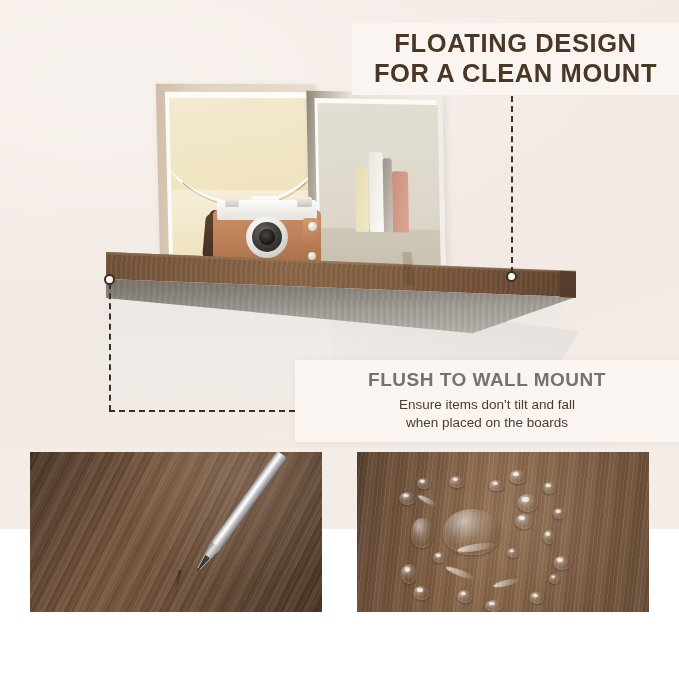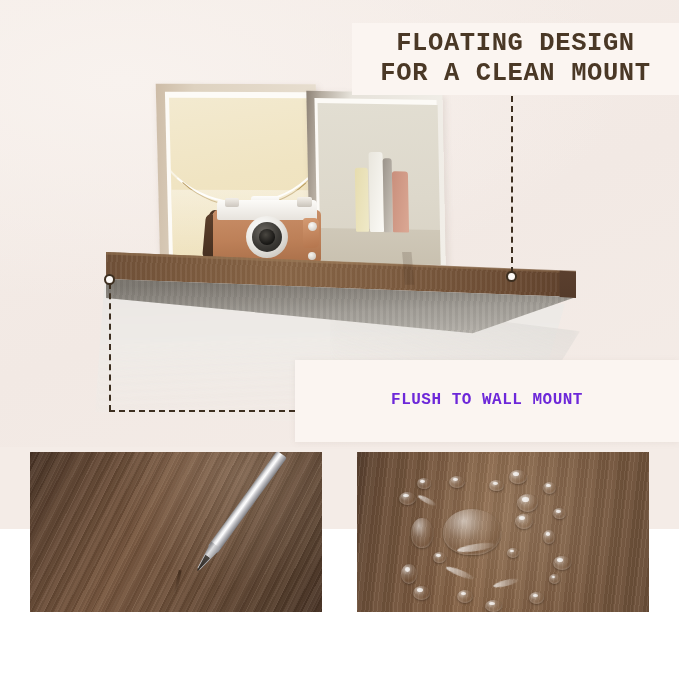--- a/index.html
+++ b/index.html
@@ -5,21 +5,20 @@
   * { box-sizing: border-box; margin: 0; padding: 0; }
   html, body {
     width: 679px; height: 679px;
     font-family: "Liberation Sans", sans-serif;
     overflow: hidden;
   }
   #stage {
     position: relative;
     width: 679px; height: 529px;
     background: #f4ece7;
-    font-family: Liberation Mono, monospace;
   }
 
   
   #scene {
     position: absolute; left: 0; top: 0;
     width: 679px; height: 447px;
     overflow: hidden;
   }
   .wall-grad {
     position: absolute; left: 0; top: 0; width: 100%; height: 100%;
@@ -259,22 +258,22 @@
     font-size: 25.5px; font-weight: 700; letter-spacing: .6px;
     color: #4a3826; line-height: 1.16; white-space: nowrap;
   }
   #callout-bottom {
     left: 295px; top: 360px; width: 384px; height: 82px;
     display: flex; flex-direction: column;
     align-items: center; justify-content: center;
     box-shadow: 0 1px 6px rgba(150,130,115,.10);
   }
   #callout-bottom .title {
-    font-size: 16px; font-weight: 700; letter-spacing: .5px;
-    color: #6d28d9; white-space: nowrap; line-height: 1.2;
+    font-size: 19px; font-weight: 700; letter-spacing: .5px;
+    color: #737373; white-space: nowrap; line-height: 1.2;
   }
   #callout-bottom .sub {
     margin-top: 4px;
     font-size: 13.5px; color: #4d3c2c; text-align: center;
     line-height: 1.35; white-space: nowrap;
   }
 
   
   .panel {
     position: absolute;
@@ -451,20 +450,24 @@
     <div class="dot" id="dot-left"></div>
   </div>
 
   <div class="callout" id="callout-top">
     <div class="l">FLOATING DESIGN</div>
     <div class="l">FOR A CLEAN MOUNT</div>
   </div>
 
   <div class="callout" id="callout-bottom">
     <div class="title">FLUSH TO WALL MOUNT</div>
+    <div class="sub">
+      <div>Ensure items don't tilt and fall</div>
+      <div>when placed on the boards</div>
+    </div>
   </div>
 
   <div class="panel" id="panel-left">
     <div class="wood-dark"></div>
     <div class="scratch"></div>
     <div id="screwdriver">
       <div class="shaft"></div>
       <div class="tip"></div>
       <div class="tip-dark"></div>
     </div>

